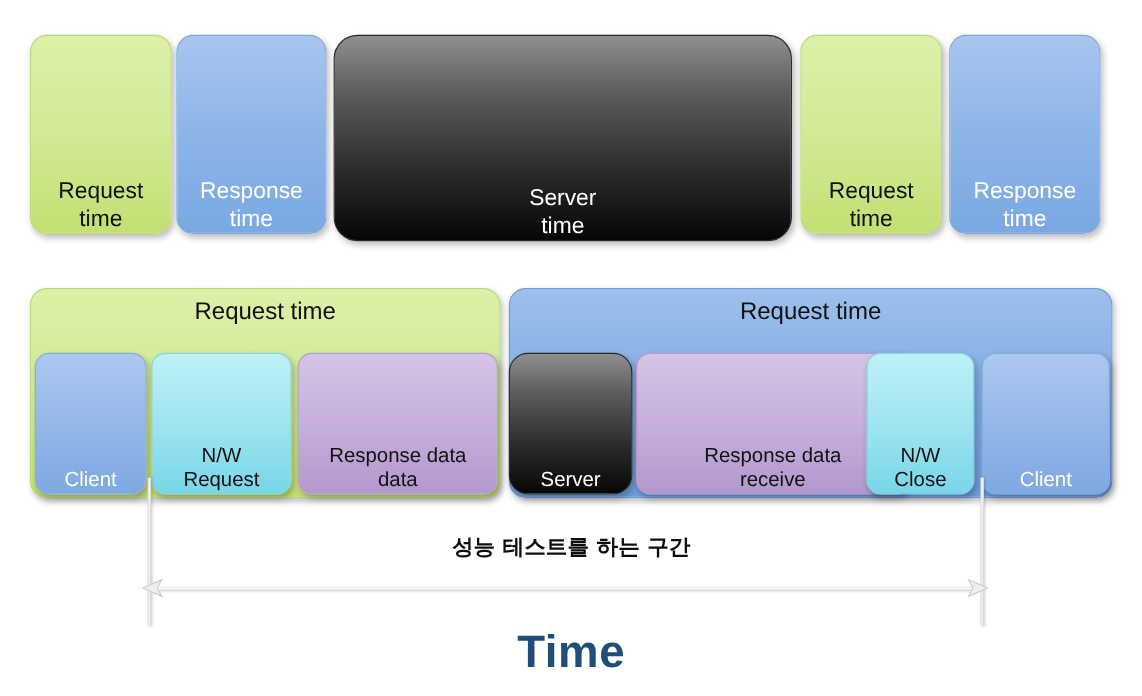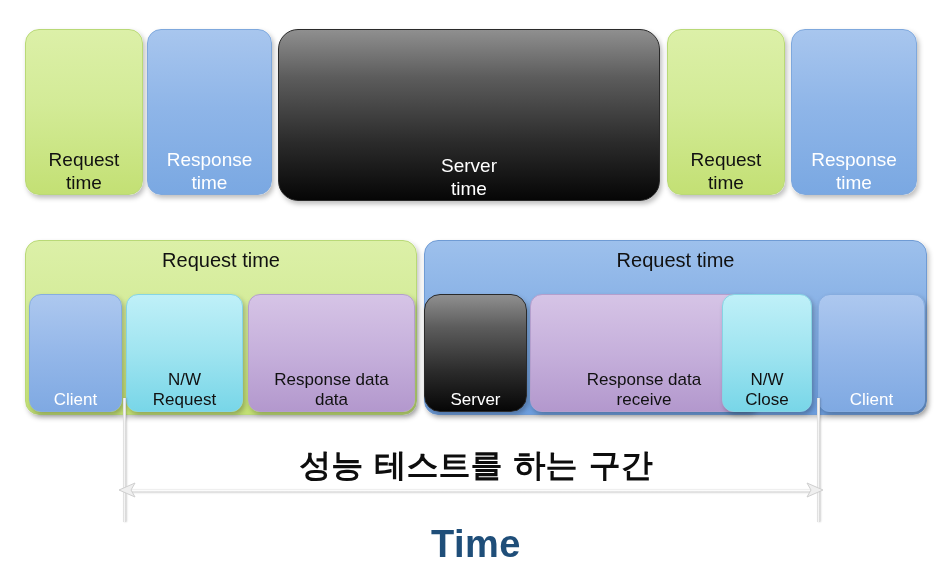--- a/index.html
+++ b/index.html
@@ -107,21 +107,21 @@
     background: linear-gradient(to bottom, #e9e9e9, #fbfbfb, #d9d9d9);
     box-shadow: 0 1px 2px rgba(0,0,0,0.16);
   }
   .arrowhead { position: absolute; }
   .arrowhead svg { display: block; }
 
   .korean-label {
     position: absolute;
     left: 0; right: 0;
     text-align: center;
-    font-size: 32px;
+    font-size: 18px;
     font-weight: bold;
     color: #0d0d0d;
     font-family: "DejaVu Sans", "Liberation Sans", sans-serif;
     text-shadow: 1px 1px 1px rgba(255,255,255,0.9);
   }
 
   #time-label {
     position: absolute;
     left: 0; right: 0;
     text-align: center;

